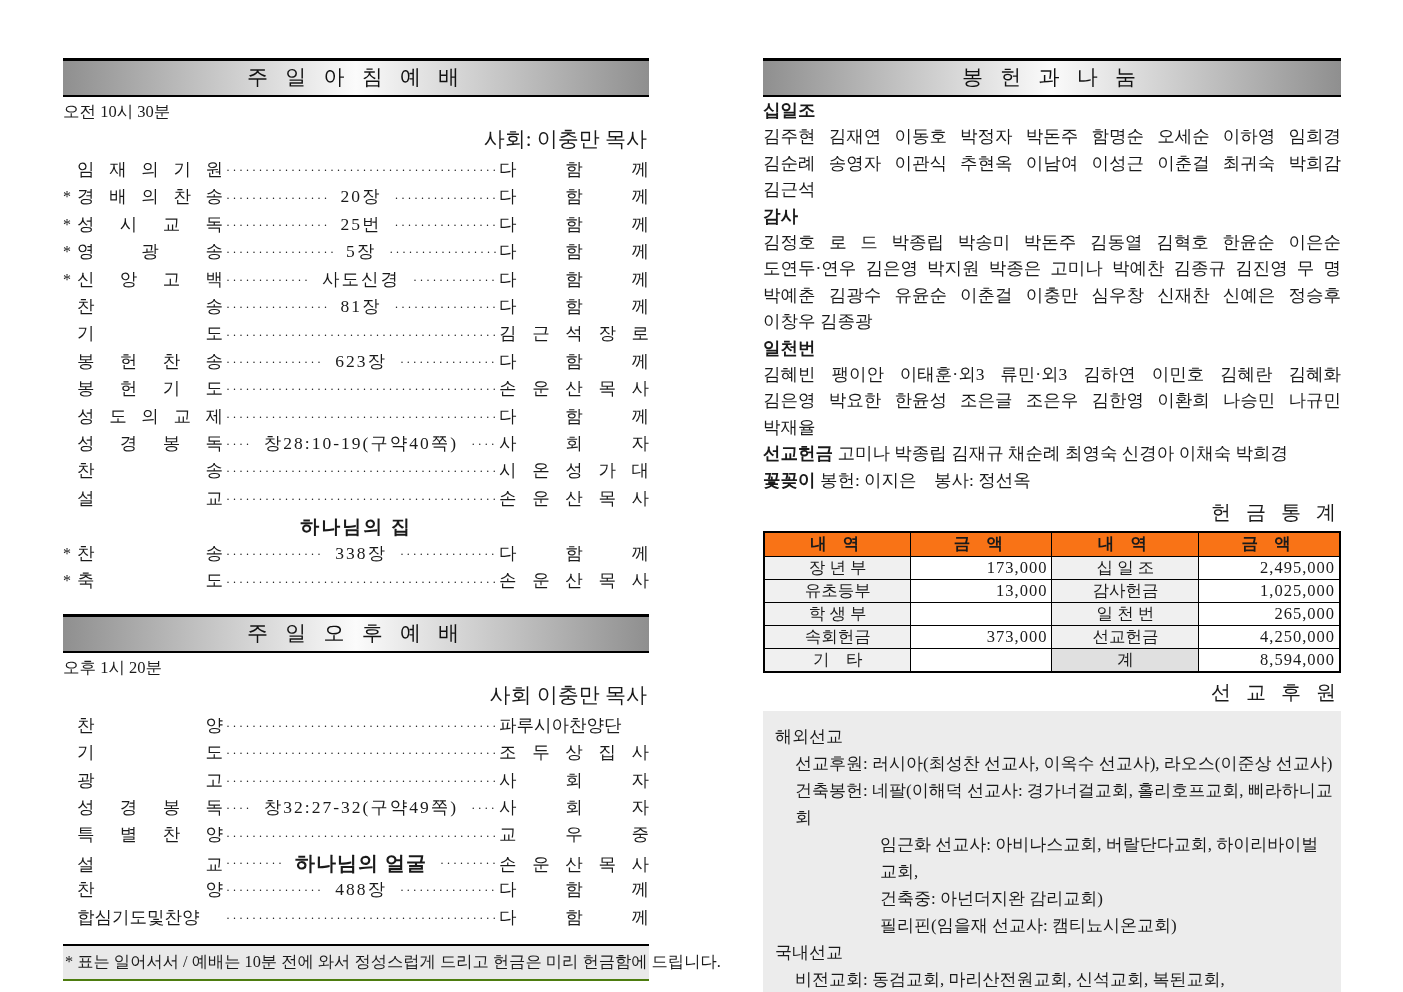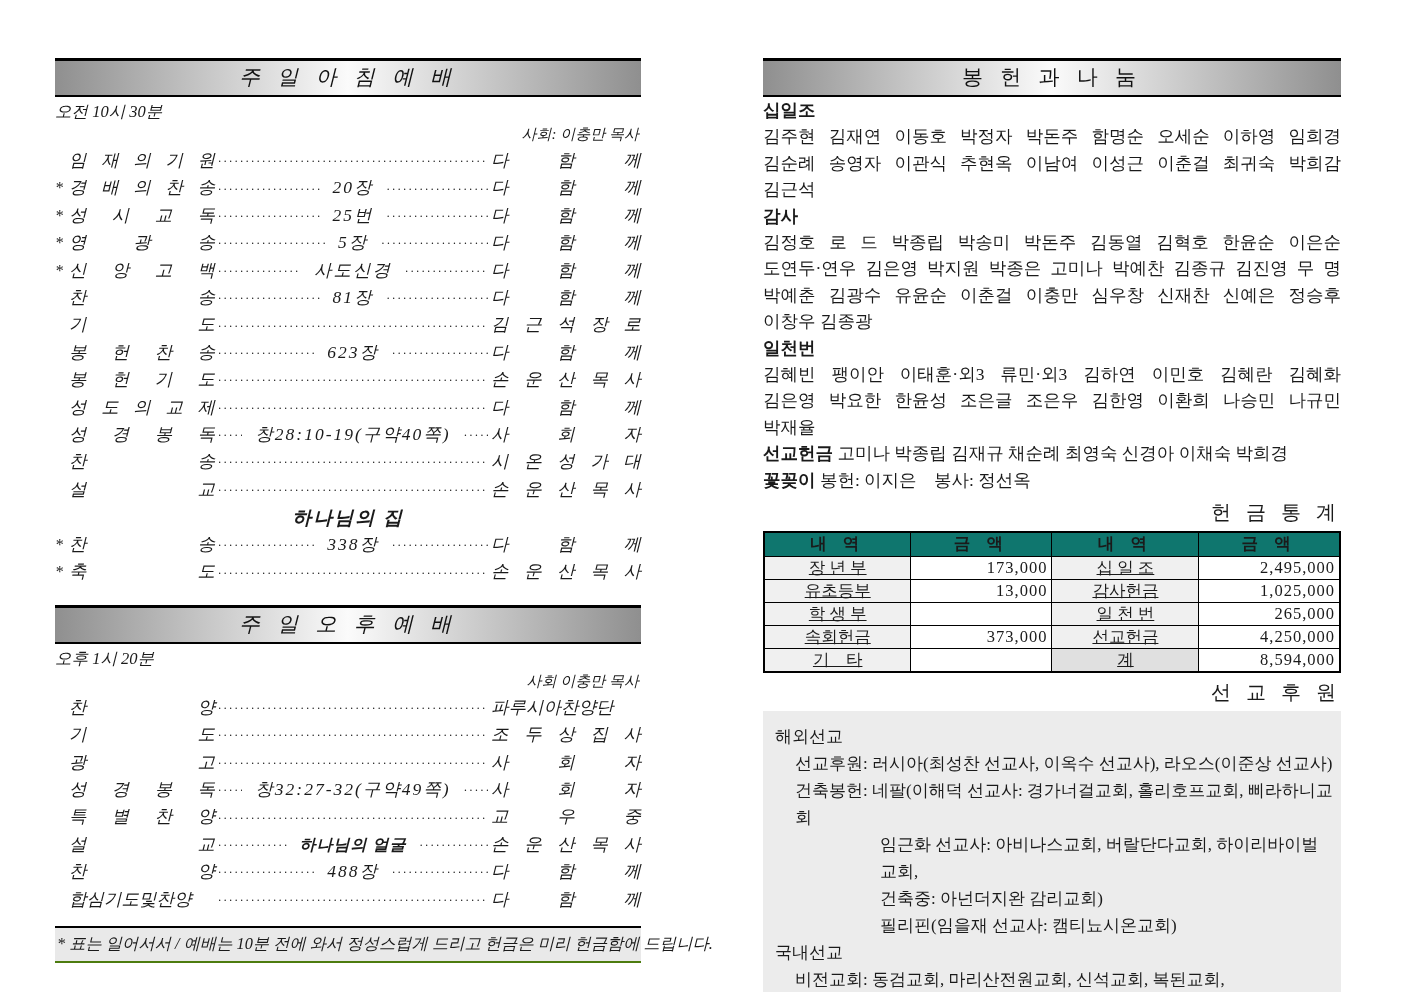--- a/index.html
+++ b/index.html
@@ -6,39 +6,39 @@
   html,body { background:#fff; }
   body {
     font-family: "Liberation Serif", "DejaVu Serif", serif;
     color:#1a1a1a;
     width:1403px; height:992px;
     position:relative;
     -webkit-font-smoothing:antialiased;
   }
   .page { position:absolute; top:0; left:0; width:1403px; height:992px; background:#fff; }
   .col { position:absolute; top:58px; }
-  .col-left  { left:55px;  width:586px;font-style:italic; }
+  .col-left  { left:63px;  width:586px; }
   .col-right { left:763px; width:578px; }
 
   
   .hbar {
     border-top:3px solid #000; border-bottom:2px solid #000;
     background:linear-gradient(90deg,#8f8f8f 0%,#fbfbfb 50%,#8f8f8f 100%);
     text-align:center; font-size:21px; letter-spacing:6px;
     padding:2px 0 4px 0; color:#111;
   }
   .time-line { font-size:16.5px; margin-top:4px; }
-  .mc-line   { font-size:15px; text-align:right; padding-right:2px; margin-top:2px; }
+  .mc-line   { font-size:21px; text-align:right; padding-right:2px; margin-top:2px; }
 
   .wrows { margin-top:4px; }
   .wrow { display:flex; align-items:baseline; height:27.4px; font-size:17.5px; }
   .ast   { width:14px; flex:0 0 14px; font-size:16px; }
   .wlabel{ width:146px; flex:0 0 146px; text-align:justify; text-align-last:justify; }
   .wvalue{ padding:0 10px; letter-spacing:2px; white-space:nowrap; text-align:center; }
-  .wvalue.bold { font-weight:bold; letter-spacing:1px; font-size:16px;text-align:right; }
+  .wvalue.bold { font-weight:bold; letter-spacing:1px; font-size:20px;text-align:right; }
   .wname { width:150px; flex:0 0 150px; text-align:justify; text-align-last:justify; }
   .dots  { flex:1 1 auto; overflow:hidden; white-space:nowrap; font-size:12px; align-self:center; color:#222; margin:0 3px; }
   .dots::before {
     content:"··············································································································································";
     letter-spacing:2.5px;
   }
   .sermon-title { text-align:center; font-weight:bold; font-size:19px; height:28px; line-height:28px; letter-spacing:2px; }
 
   .note {
     margin-top:12px;
@@ -53,22 +53,22 @@
   .names.last { text-align-last:left; }
   .inline-line { font-size:17.5px; line-height:26.5px; white-space:pre-wrap; }
   .inline-line b { font-weight:bold; }
 
   .big-title { text-align:right; font-size:20px; letter-spacing:5px; margin:6px 0 5px 0; }
 
   table.stats { width:100%; border-collapse:collapse; border:2px solid #000; }
   table.stats td {
     border:1px solid #000; height:21.5px; font-size:16.5px; padding:0 4px; vertical-align:middle;
   }
-  table.stats tr.hd td { background:#0f766e; text-align:center; font-weight:bold; letter-spacing:6px; height:24px; }
-  td.lbl { background:#f0f0f0; text-align:center; white-space:pre;text-decoration:underline; }
+  table.stats tr.hd td { background:#f97316; text-align:center; font-weight:bold; letter-spacing:6px; height:24px; }
+  td.lbl { background:#f0f0f0; text-align:center; white-space:pre; }
   td.lbl.total { background:#e0e0e0; }
   td.amt { background:#fff; text-align:right; padding-right:22px; letter-spacing:1px; }
   col.c1 { width:25.5%; } col.c2 { width:24.5%; } col.c3 { width:25.5%; } col.c4 { width:24.5%; }
 
   .mission-box { background:#ececec; padding:12px 8px 16px 10px; margin-top:3px; }
   .mline { font-size:17px; line-height:27px; }
   .ind0 { padding-left:2px; }
   .ind1 { padding-left:22px; }
   .ind2 { padding-left:107px; }
 </style>

